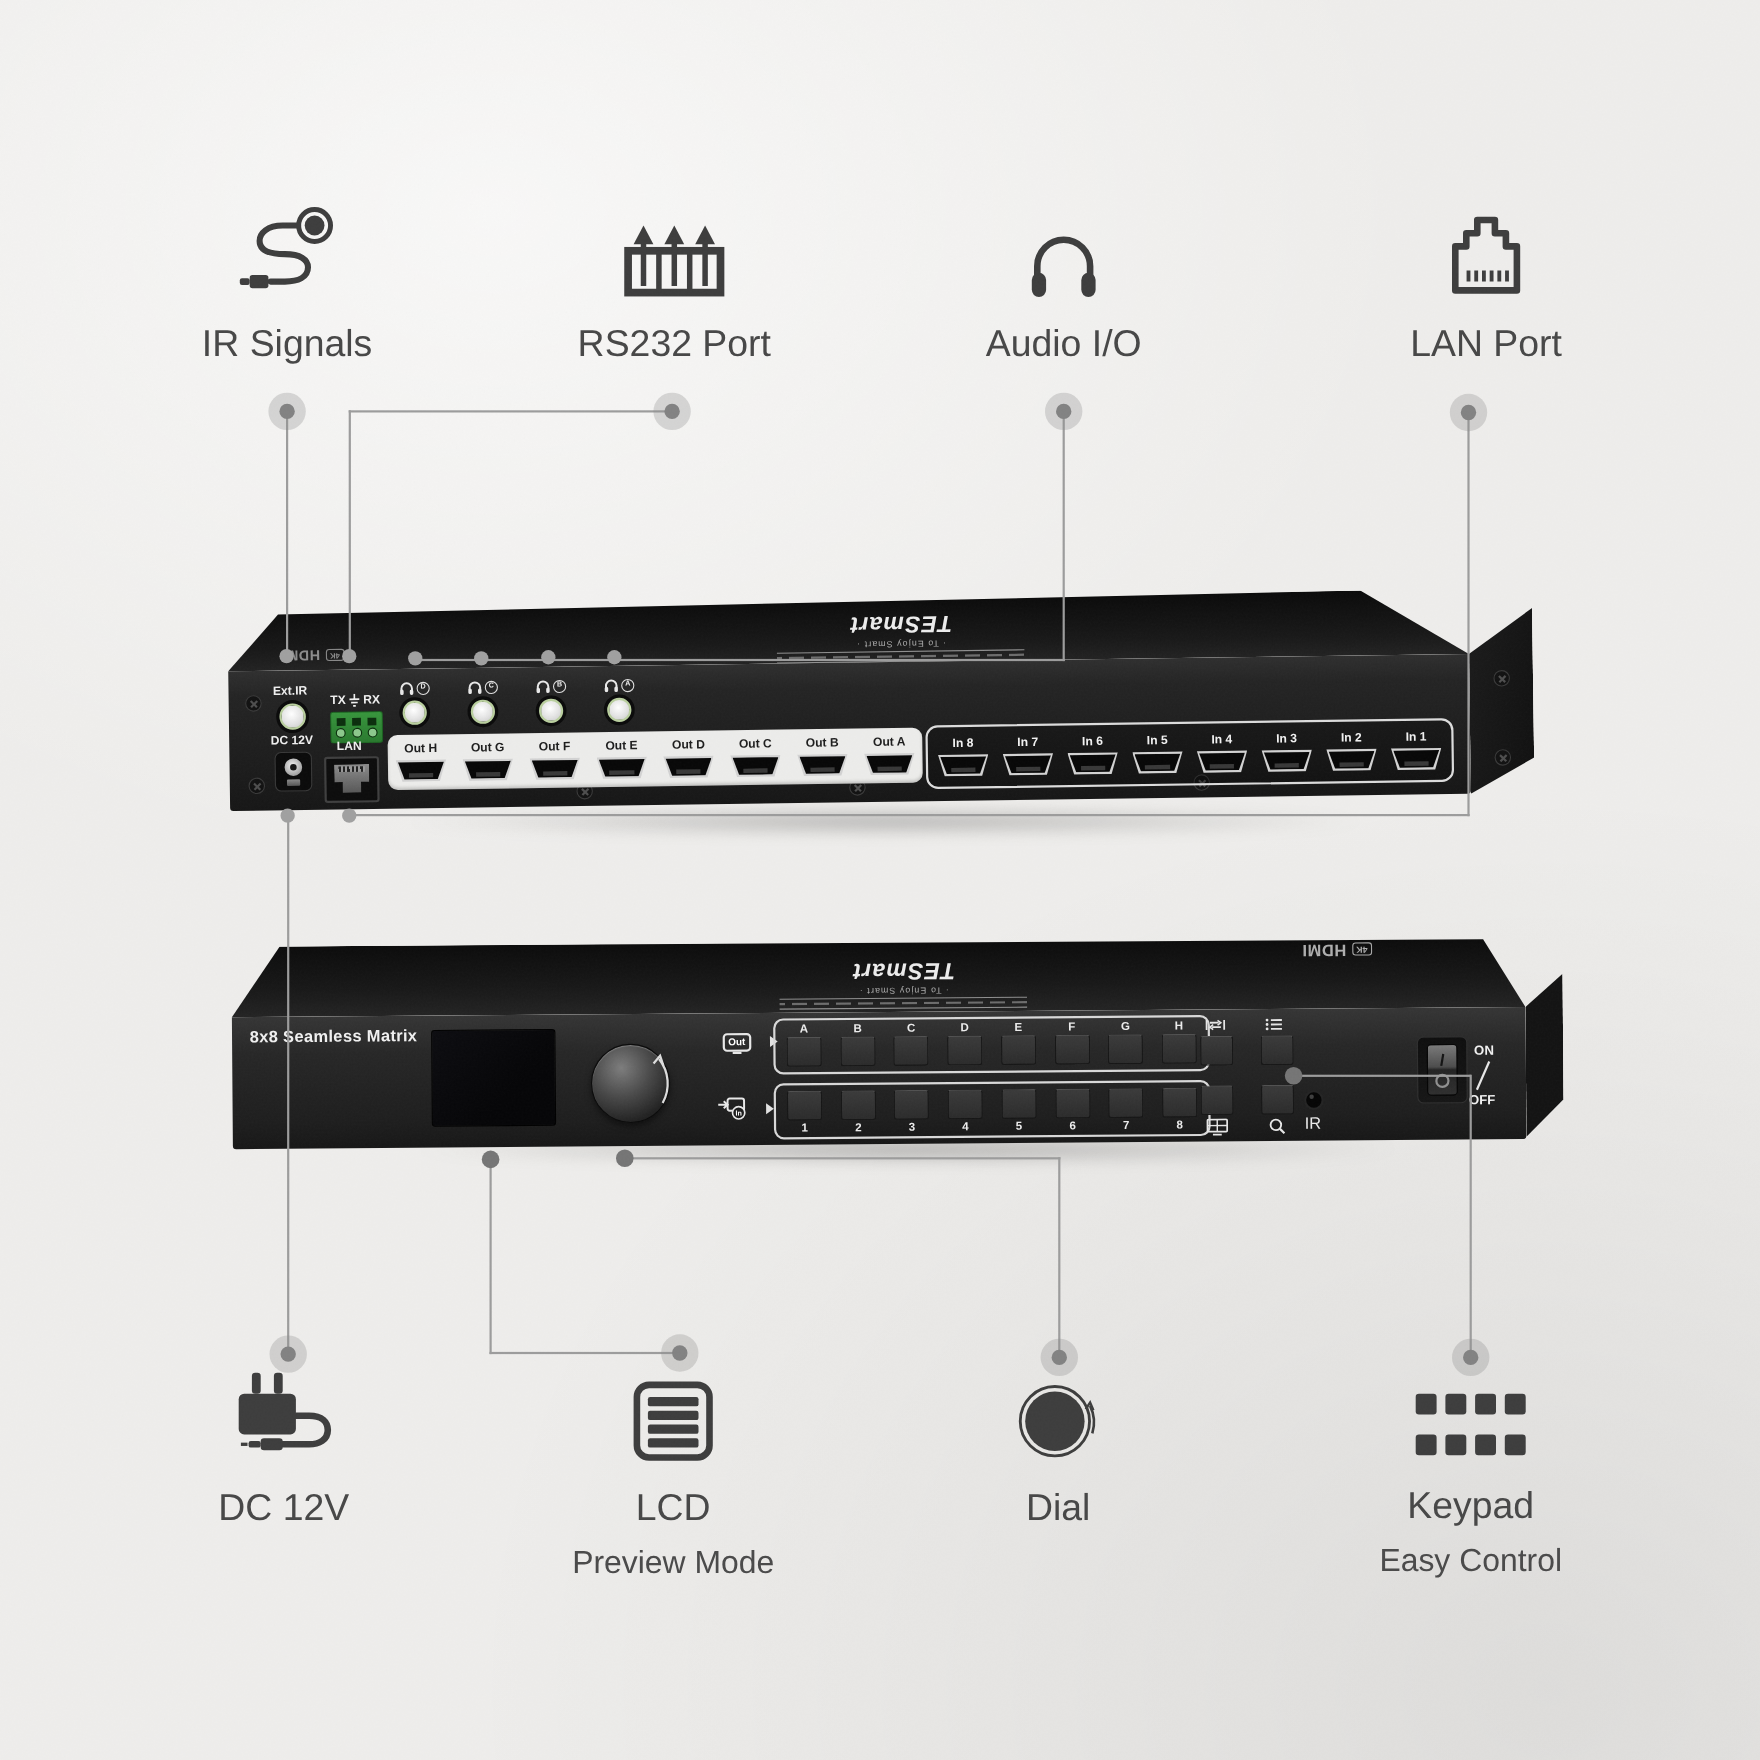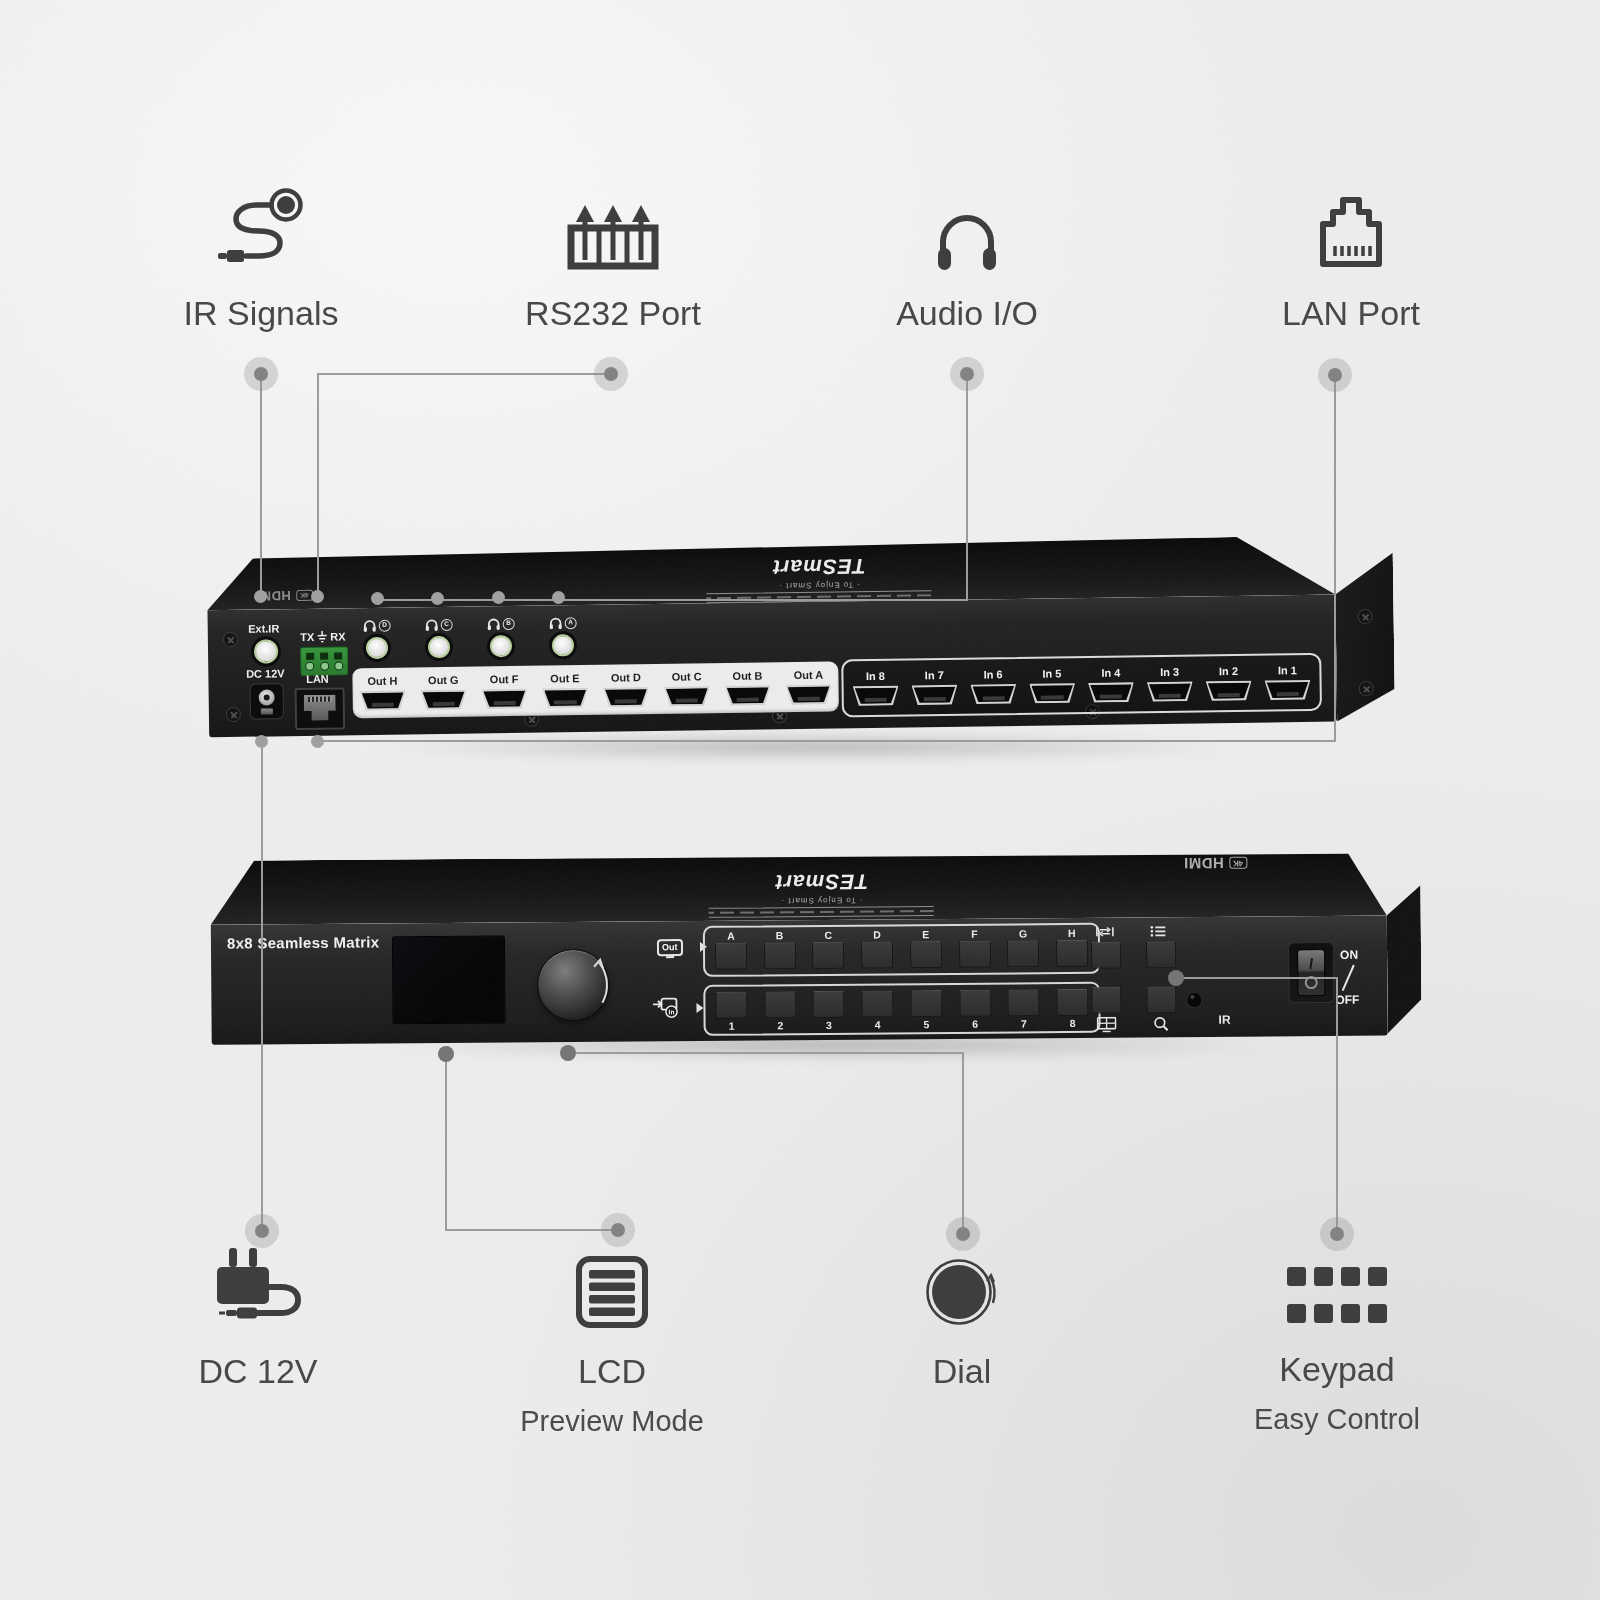--- a/index.html
+++ b/index.html
@@ -102,21 +102,21 @@
   .ctrl-btn{position:absolute;width:28px;height:25px;border-radius:3px;background:linear-gradient(#3a3a3a,#2b2b2b);
         border:1px solid #161616;border-top-color:#515151;}
   .ctrl-ic{position:absolute;color:#e6e6e6;display:flex;justify-content:center;}
   .out-badge{display:flex;align-items:center;gap:17px;position:absolute;}
   .ob-box{border:2px solid #e8e8e8;border-radius:4px;color:#fff;font-size:9px;font-weight:800;
         padding:1px 3px;line-height:1.2;position:relative;}
   .ob-box::after{content:"";position:absolute;left:50%;bottom:-4px;transform:translateX(-50%);width:8px;height:2px;background:#e8e8e8;}
   .tri{width:0;height:0;border-left:7px solid #e2e2e2;border-top:5px solid transparent;border-bottom:5px solid transparent;}
   .ir-dot{position:absolute;width:14px;height:14px;border-radius:50%;background:#050505;border:2px solid #242424;}
   .ir-dot::after{content:"";position:absolute;left:3px;top:2px;width:4px;height:4px;border-radius:50%;background:#3f3f3f;}
-  .ir-lab{position:absolute;color:#e8e8e8;font-size:12px;font-weight:700;transform:translateX(-50%);margin-left:31px;}
+  .ir-lab{position:absolute;color:#e8e8e8;font-size:15px;font-weight:400;transform:translateX(-50%);}
   .pw{position:absolute;background:linear-gradient(#0e0e0e,#161616);border:1px solid #2f2f2f;border-radius:6px;}
   .rocker{position:absolute;left:8px;top:6px;width:26px;height:45px;border-radius:4px;border:1px solid #050505;
         background:linear-gradient(180deg,#7a7a7a 0%,#4c4c4c 44%,#232323 50%,#2f2f2f 100%);}
   .rocker .rline{position:absolute;left:50%;top:8px;width:2px;height:11px;background:#141414;transform:translateX(-50%) rotate(10deg);}
   .rocker .roo{position:absolute;left:50%;bottom:6px;width:9px;height:9px;border:2px solid #909090;border-radius:50%;transform:translateX(-50%);}
   .pw-lab{position:absolute;color:#f2f2f2;font-size:12px;font-weight:800;}
   .pw-slash{position:absolute;width:2px;height:28px;background:#e8e8e8;transform:rotate(24deg);}
 </style>
 </head>
 <body>

